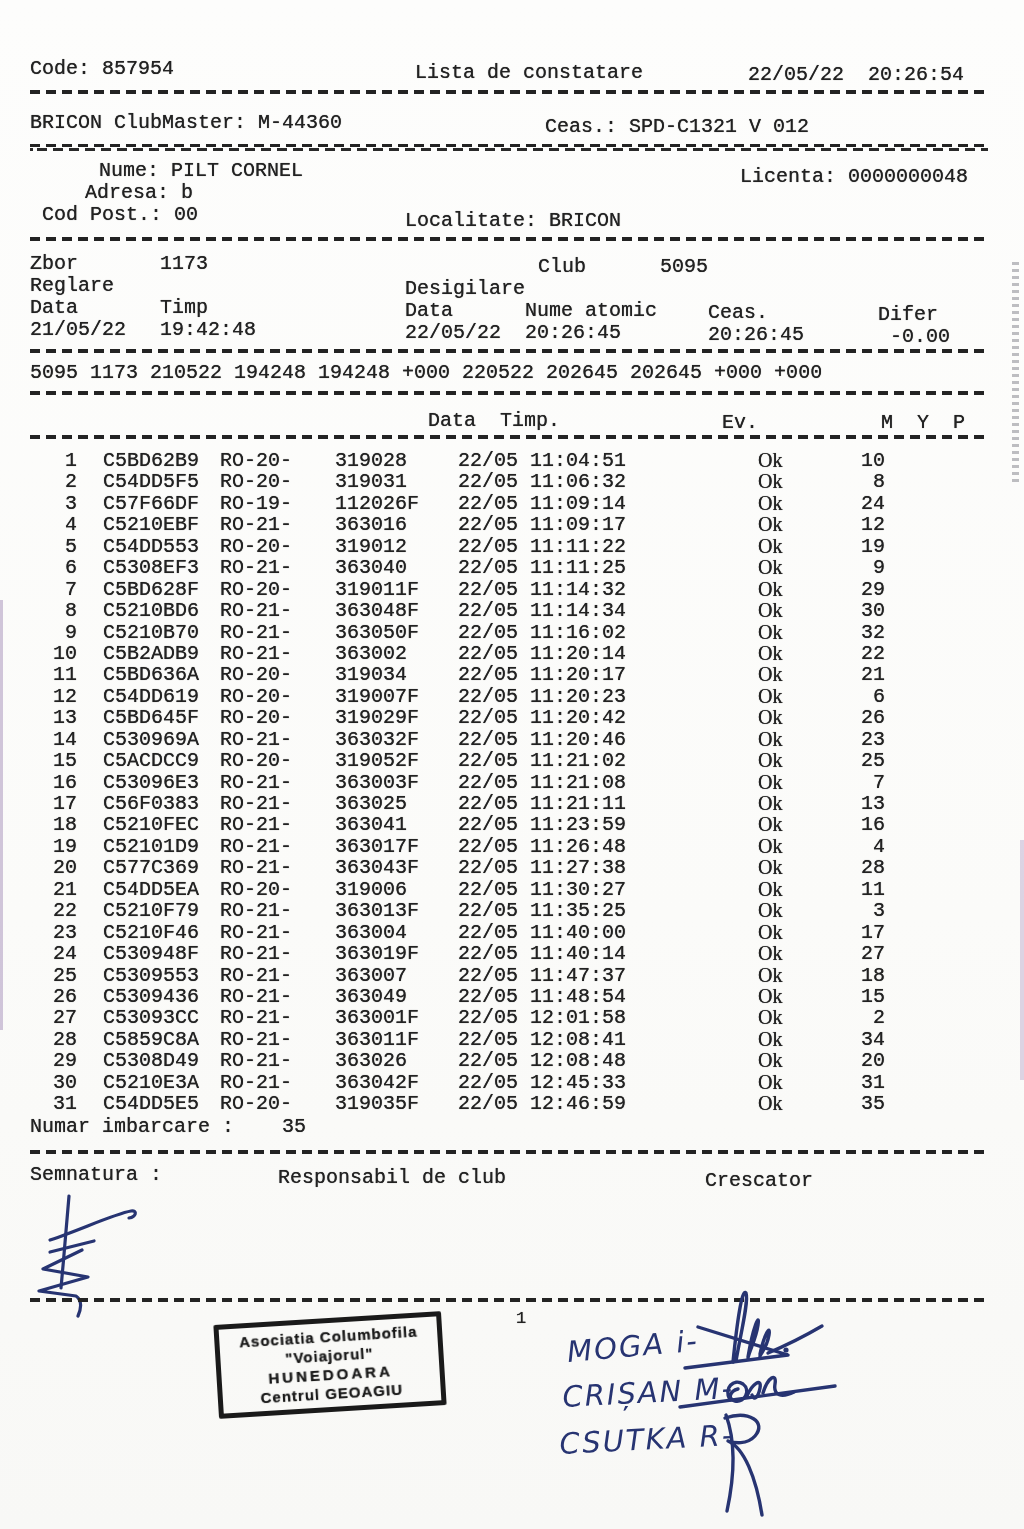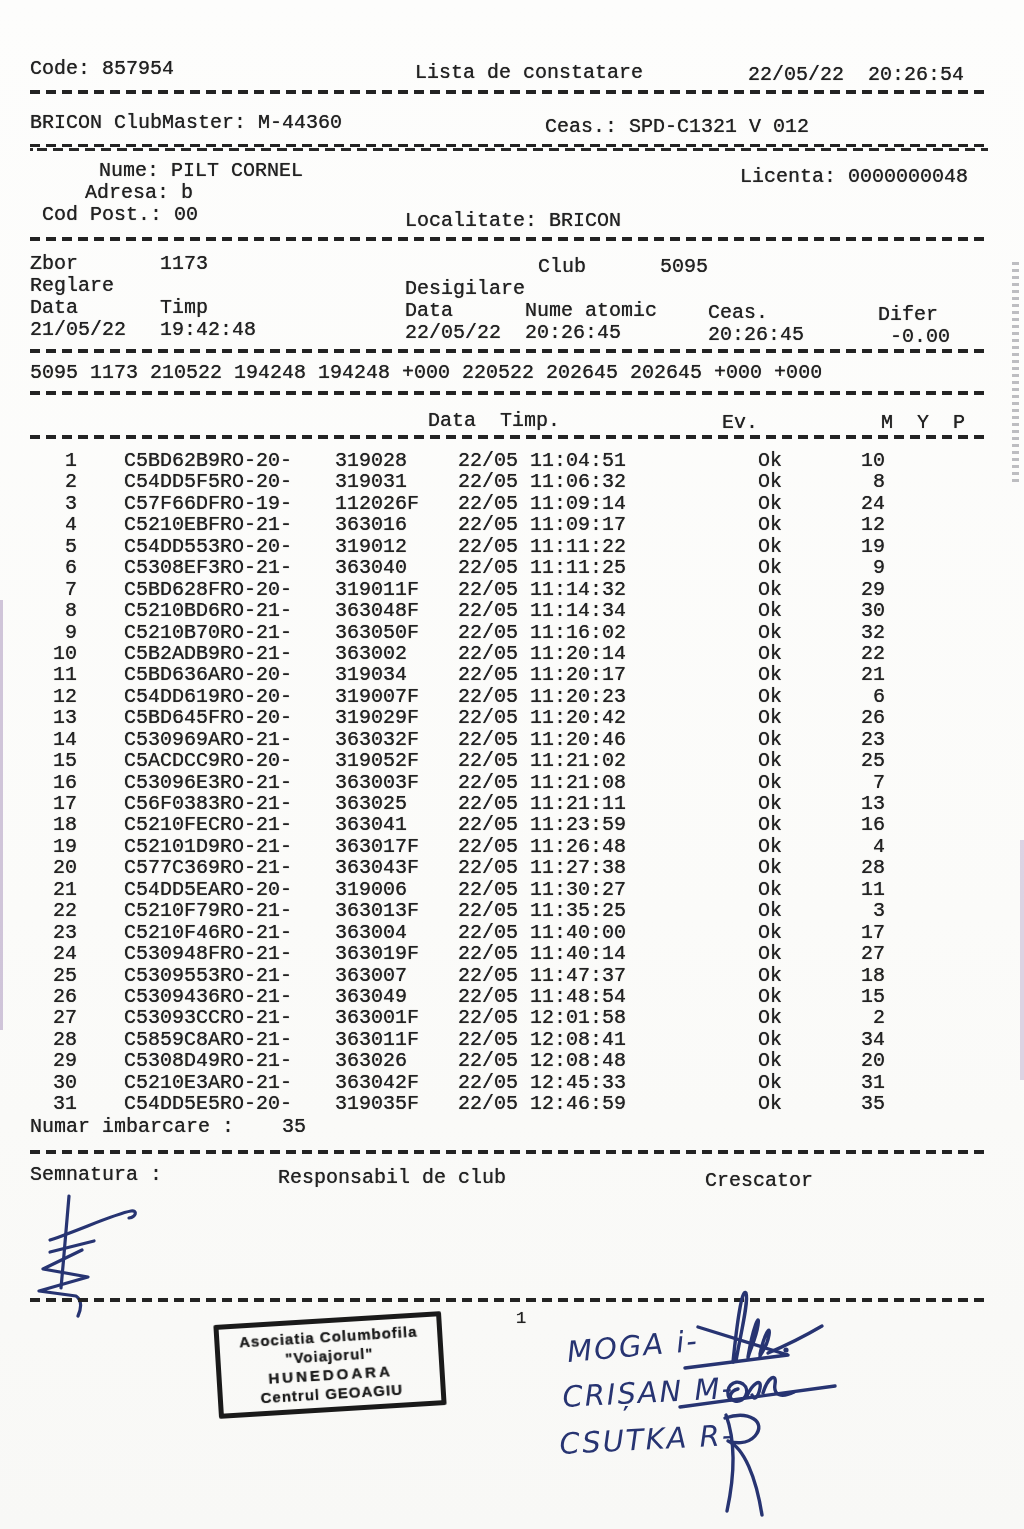--- a/index.html
+++ b/index.html
@@ -32,26 +32,26 @@
     background-position:0 0,7px 4px;
     background-repeat:repeat-x;
   }
   
   .rows{position:absolute;left:30px;top:450px;width:930px;}
   .t-row{display:flex;height:21.45px;
     font:20px/21.45px "Liberation Mono","DejaVu Sans Mono",monospace;
     white-space:pre;color:#222;text-shadow:0 0 0.7px rgba(10,10,10,.85);}
   .c{display:block;}
   .c-nr{width:47px;text-align:right;}
-  .c-el{width:138px;margin-left:3px;text-align:right;padding-left:2px;}
+  .c-el{width:138px;margin-left:3px;text-align:center;padding-left:2px;}
   .c-matr{width:115px;}
   .c-num{width:95px;}
   .c-data{width:72px;margin-left:28px;}
   .c-timp{width:95px;}
-  .c-ev{width:30px;margin-left:133px;}
+  .c-ev{width:30px;margin-left:133px;font-family:Liberation Serif, serif;}
   .c-m{width:97px;text-align:right;}
   
   .stamp{
     position:absolute;left:216px;top:1318px;width:218px;height:84px;
     border:5px solid #1a1a1a;border-radius:2px;
     transform:rotate(-3.5deg);
     display:flex;flex-direction:column;justify-content:center;align-items:center;
     font-family:"Liberation Sans","DejaVu Sans",sans-serif;
     font-weight:bold;color:#181818;
     text-shadow:0 0 0.8px rgba(0,0,0,.7);

